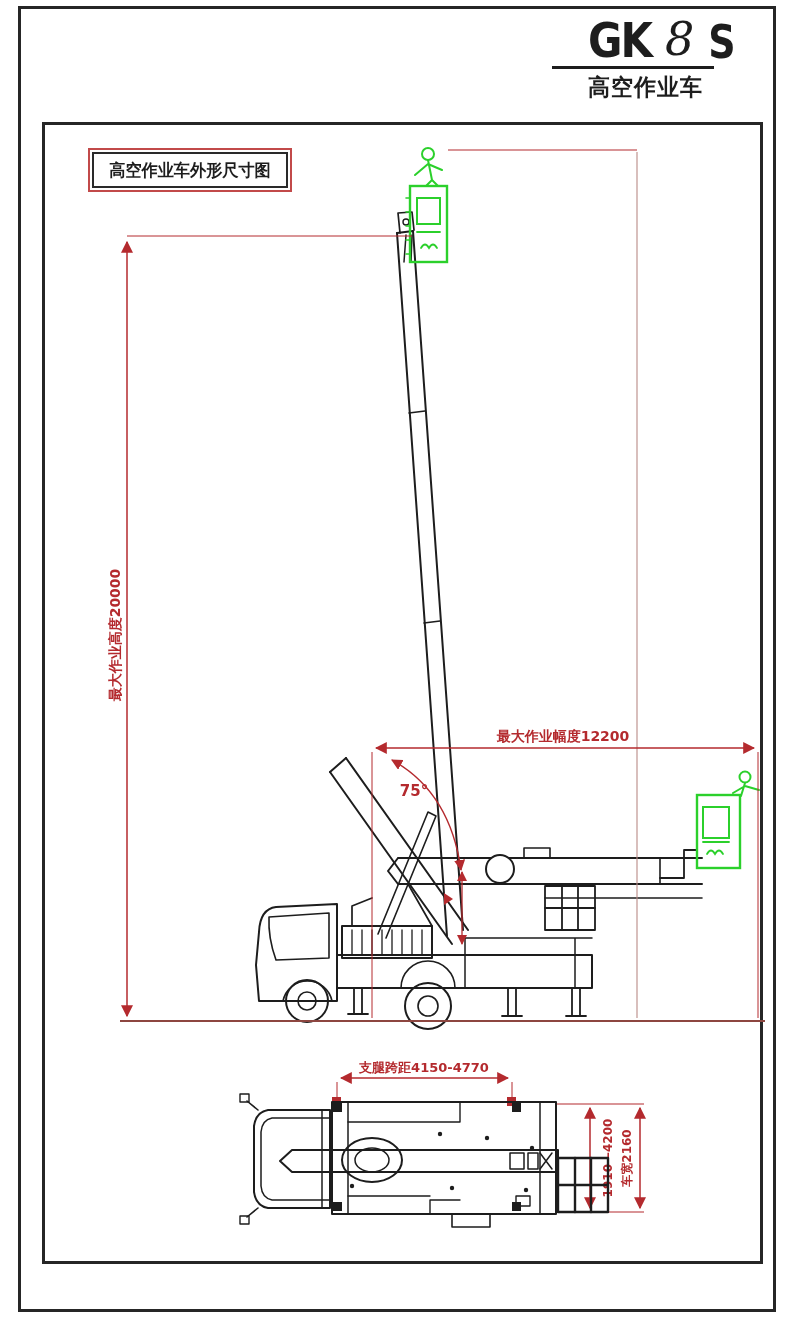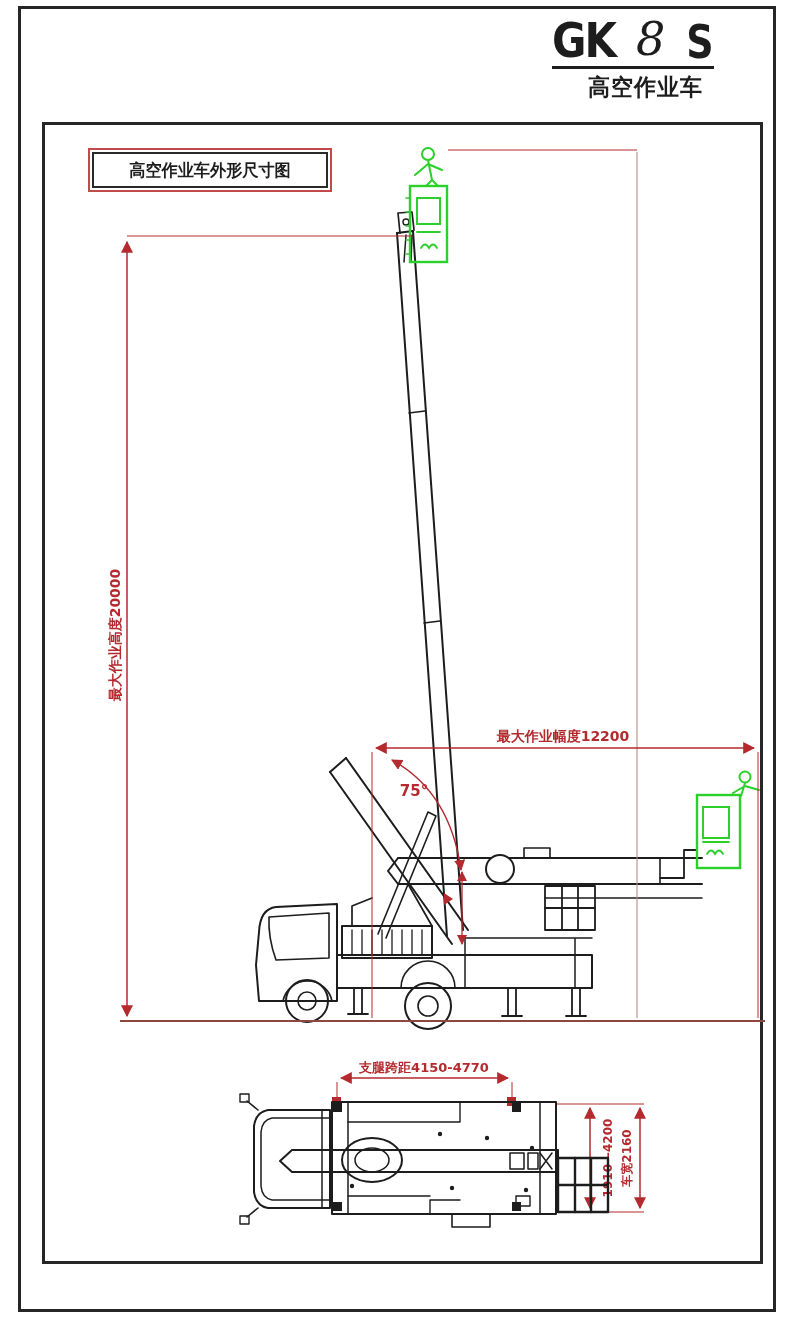--- a/index.html
+++ b/index.html
@@ -3,30 +3,30 @@
 <meta charset="utf-8">
 <style>
   html,body{margin:0;padding:0;background:#ffffff;}
   body{width:800px;height:1324px;position:relative;overflow:hidden;
        font-family:"DejaVu Sans",sans-serif;color:#1d1d1d;}
   .outer-border{position:absolute;left:18px;top:6px;width:758px;height:1306px;
        border:3px solid #262626;box-sizing:border-box;}
   .inner-frame{position:absolute;left:42px;top:122px;width:721px;height:1142px;
        border:3px solid #262626;box-sizing:border-box;background:#fff;}
   .header{position:absolute;left:552px;top:16px;width:180px;text-align:left;}
-  .model-line{display:flex;align-items:baseline;gap:17px;line-height:1;}
+  .model-line{display:flex;align-items:baseline;gap:10px;line-height:1;margin-left:36px;}
   .model-prefix{font-weight:bold;font-size:42px;letter-spacing:-2px;
        font-family:"DejaVu Sans",sans-serif;transform:scaleY(1.15);}
   .model-mid{font-style:italic;font-size:46px;font-family:"DejaVu Serif",serif;
        font-weight:500;padding:0 4px;}
   .model-suffix{font-weight:bold;font-size:38px;transform:scaleY(1.2);}
   .model-underline{width:162px;height:0;border-bottom:3px solid #1d1d1d;margin-top:4px;}
   .header-subtitle{font-weight:bold;font-size:22px;letter-spacing:1px;
        margin-top:4px;margin-left:36px;white-space:nowrap;transform:scaleY(1.05);}
-  .title-box-outer{position:absolute;left:88px;top:148px;width:244px;height:44px;
+  .title-box-outer{position:absolute;left:88px;top:148px;width:204px;height:44px;
        border:2px solid #c24a4a;box-sizing:border-box;padding:2px;}
   .title-box-inner{width:100%;height:100%;border:2px solid #2a2a2a;box-sizing:border-box;
        display:flex;align-items:center;justify-content:center;}
   .title-box-inner span{font-weight:bold;font-size:17px;white-space:nowrap;
        letter-spacing:0px;transform:scaleX(0.95);}
   svg text{font-family:"DejaVu Sans",sans-serif;font-weight:bold;}
   svg{position:absolute;left:0;top:0;}
 </style>
 </head>
 <body>

